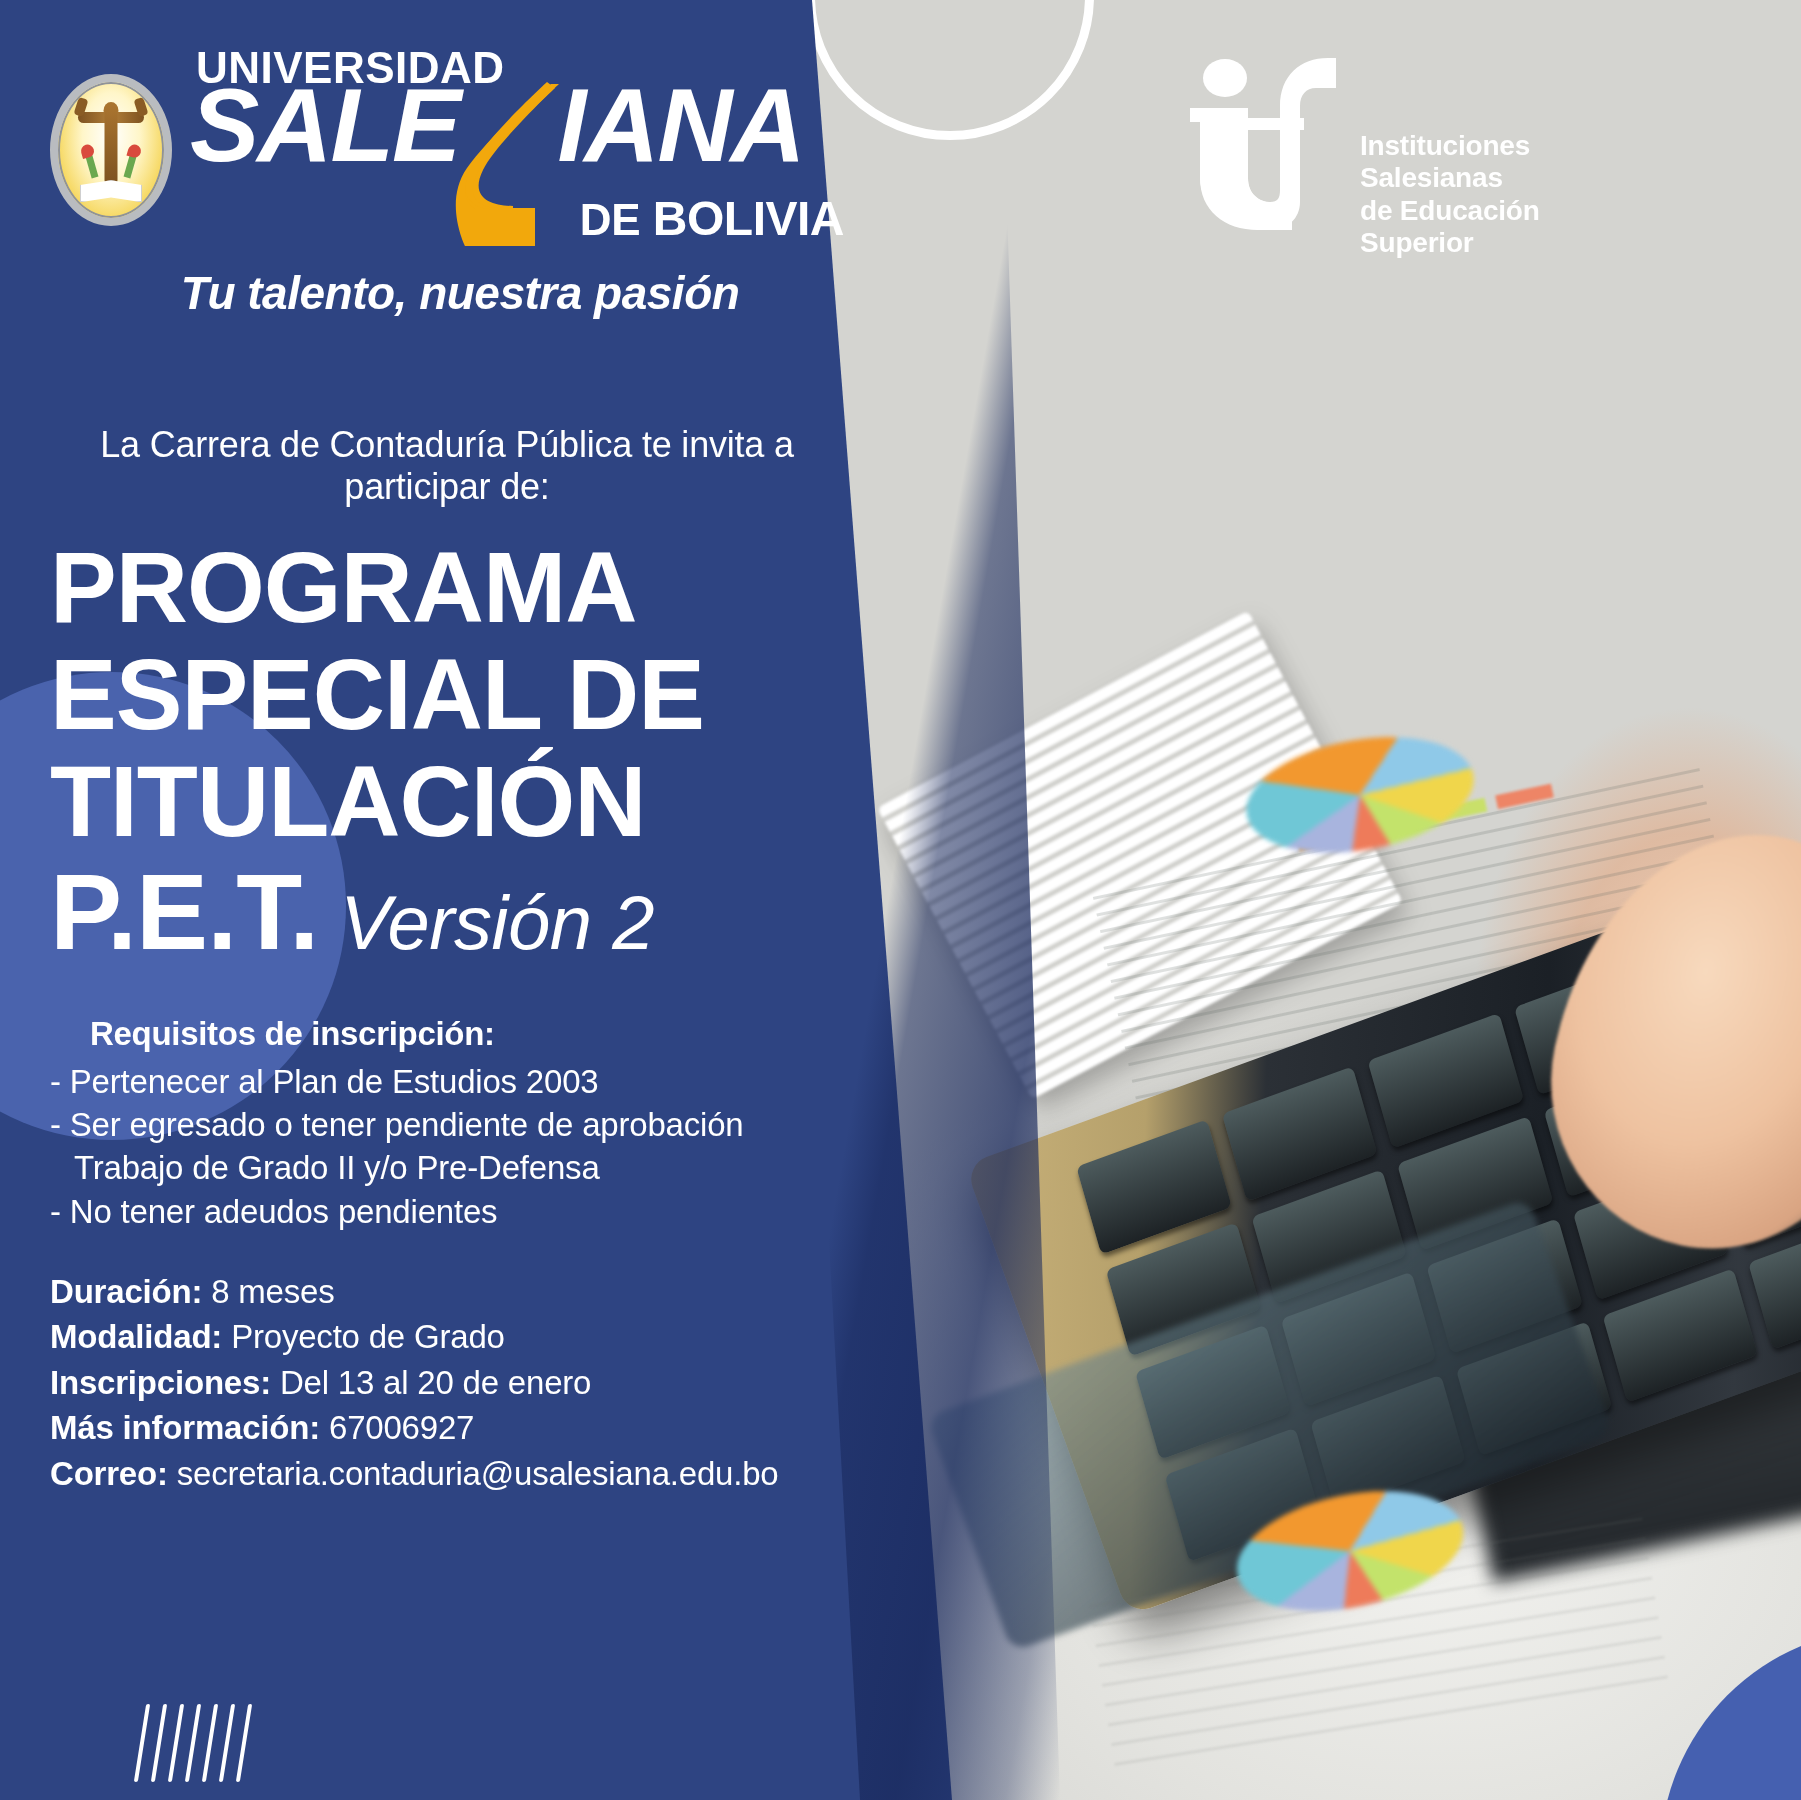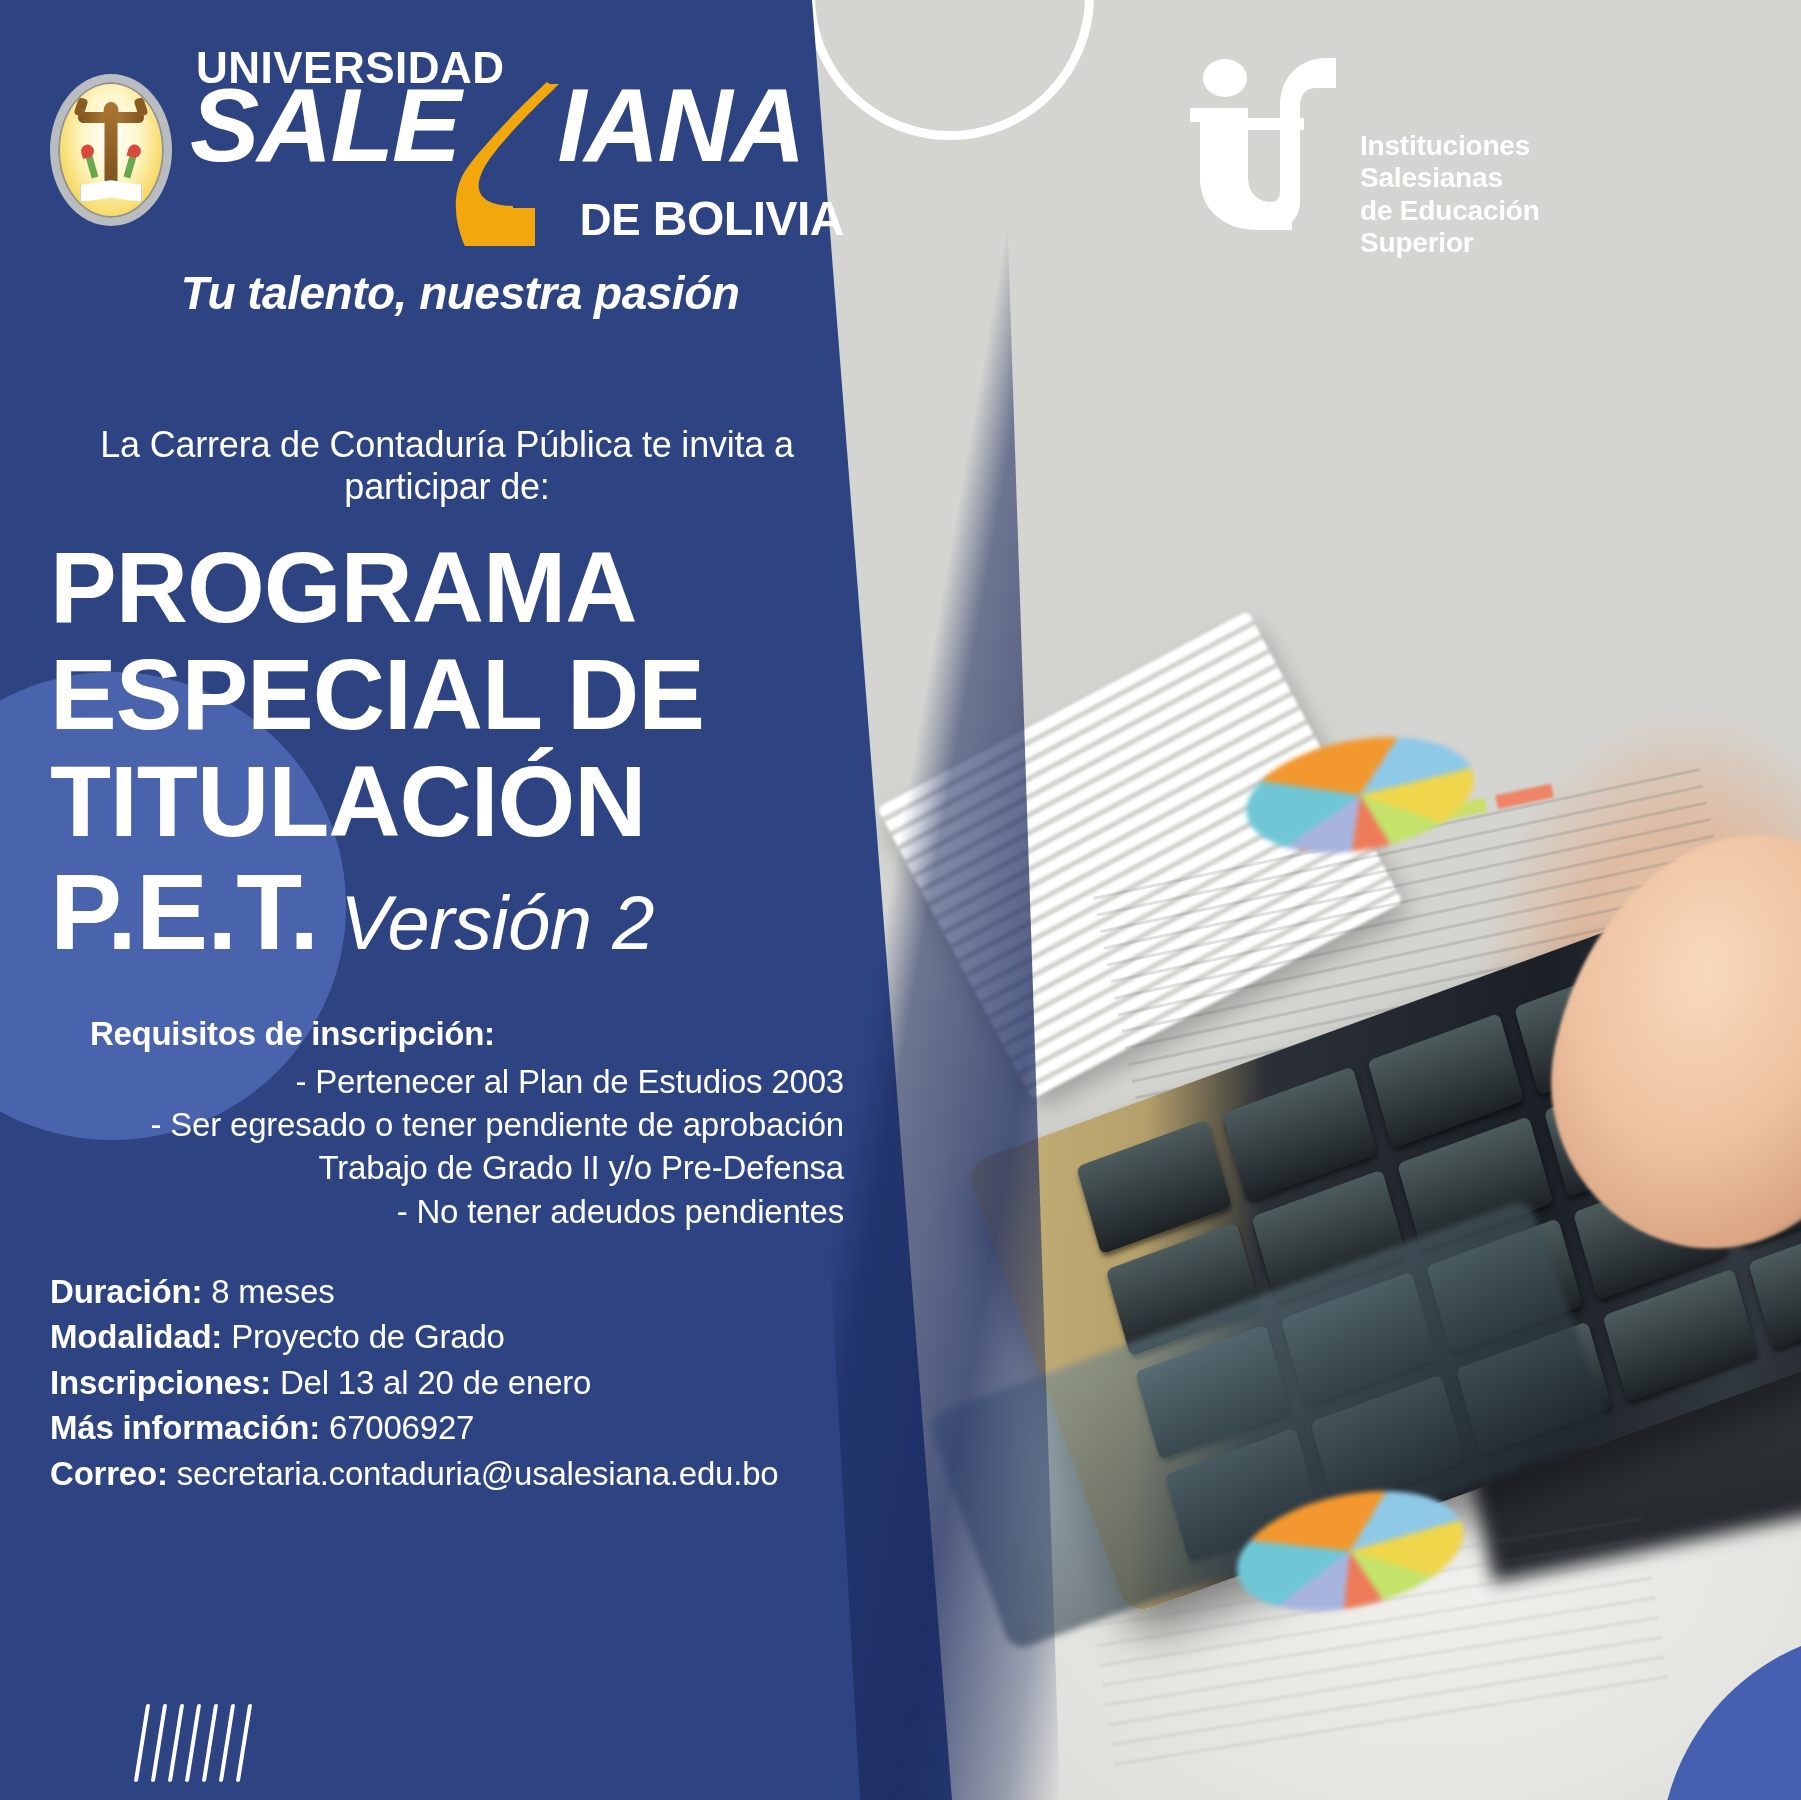--- a/index.html
+++ b/index.html
@@ -199,21 +199,21 @@
   .pet-row{display:flex;align-items:baseline;gap:22px;}
   .pet{font-size:108px;font-weight:bold;color:#fff;letter-spacing:-1px;line-height:1.05;}
   .version{font-size:76px;font-style:italic;font-weight:300;color:#fff;letter-spacing:-.5px;}
 
   
   .req{margin-left:14px;margin-top:46px;}
   .req-title{font-size:33px;font-weight:bold;color:#fff;letter-spacing:-.3px;margin-bottom:7px;margin-left:40px;}
   .req li{
     list-style:none;font-size:33px;color:#fff;line-height:1.31;letter-spacing:-.2px;
   }
-  .req ul{margin:0;padding:0;text-align:right;}
+  .req ul{margin:0;padding:0;}
   .req .cont{padding-left:24px;}
 
   
   .details{margin-left:14px;margin-top:36px;}
   .det{font-size:33px;color:#fff;line-height:1.38;letter-spacing:-.2px;}
   .det b{font-weight:bold;}
 
   
   .slashes{
     position:absolute;left:140px;bottom:18px;

